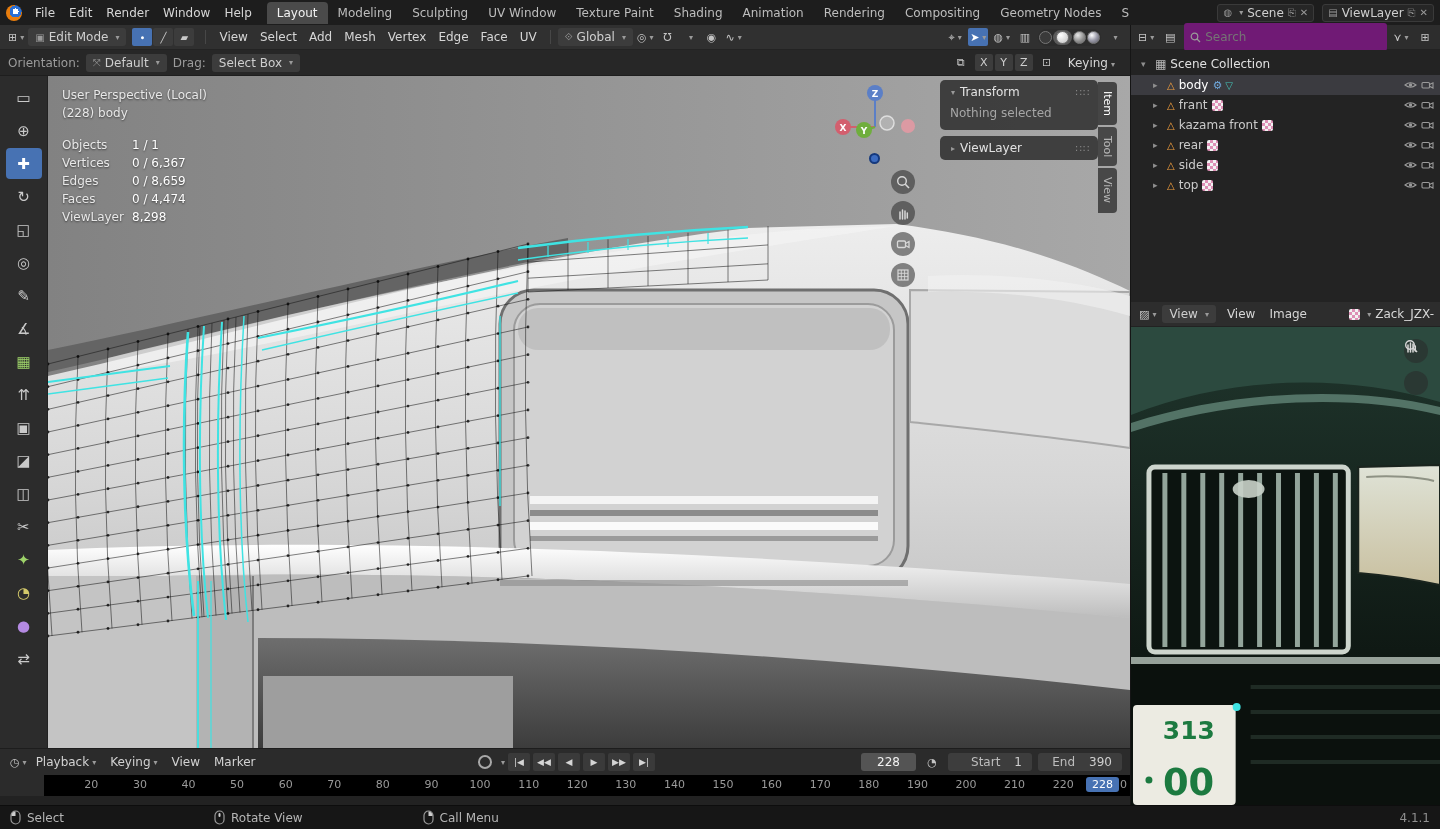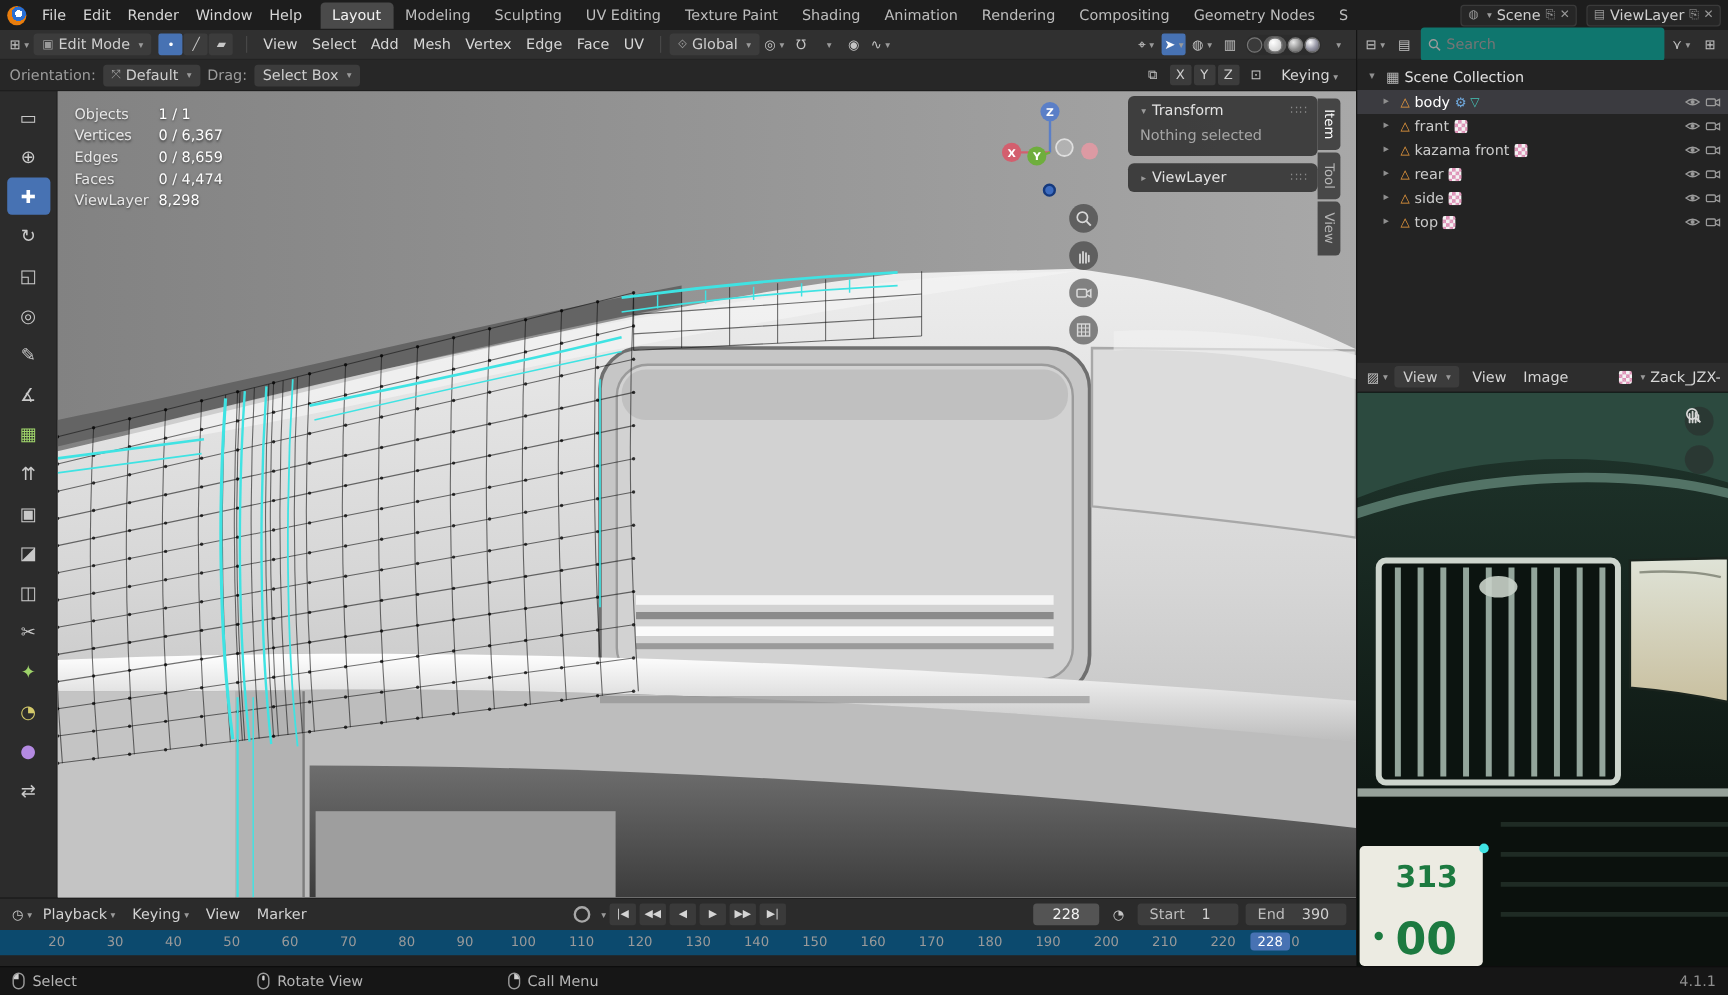--- a/index.html
+++ b/index.html
@@ -73,32 +73,32 @@
 .vtab.active{background:#454545;color:#fff;}
 
 #timeline{flex:0 0 57px;display:flex;flex-direction:column;background:#2b2b2b;border-top:1px solid #1d1d1d;}
 #tl-header{height:26px;display:flex;align-items:center;padding:0 8px;position:relative;flex:0 0 26px;}
 .tmenu{padding:3px 7px;color:#d2d2d2;white-space:nowrap;display:flex;align-items:center;}
 #transport{position:absolute;left:50%;top:0;height:26px;transform:translateX(-50%);display:flex;align-items:center;gap:3px;}
 .tbtn{min-width:22px;height:18px;background:#3a3a3a;border-radius:2px;display:flex;align-items:center;justify-content:center;font-size:9px;color:#d5d5d5;padding:0 3px;white-space:nowrap;}
 .autokey{width:14px;height:14px;border:2px solid #a8a8a8;border-radius:50%;}
 #tl-right{margin-left:auto;display:flex;align-items:center;gap:6px;}
 .frame-field{background:#545454;border-radius:3px;padding:2px 16px;color:#f2f2f2;}
-.range-field{background:#3d3d3d;border-radius:3px;padding:2px 10px;display:flex;gap:14px;min-width:84px;justify-content:flex-start;}
+.range-field{background:#3d3d3d;border-radius:3px;padding:2px 10px;display:flex;gap:14px;min-width:84px;justify-content:flex-end;}
 .range-field .lab{color:#bdbdbd;}
-#tl-ruler{height:21px;background:#0c4a6e;position:relative;display:flex;padding-left:23px;overflow:hidden;flex:0 0 21px;}
+#tl-ruler{height:21px;background:#000000;position:relative;display:flex;padding-left:23px;overflow:hidden;flex:0 0 21px;margin-left:44px;}
 .ruler-cell{width:48.6px;flex:0 0 48.6px;text-align:center;color:#9a9a9a;font-size:11px;line-height:20px;}
 #playhead{position:absolute;left:1042px;top:2px;background:#4772b3;color:#fff;font-size:11px;padding:1px 6px;border-radius:3px;}
 #ruler-partial{position:absolute;left:1076px;top:3px;color:#9a9a9a;font-size:11px;}
 #tl-substrip{flex:1;background:#222;}
 
 #right-stack{width:310px;display:flex;flex-direction:column;border-left:1px solid #151515;min-height:0;}
 #outliner{height:277px;display:flex;flex-direction:column;flex:0 0 277px;}
 #outliner-header{height:25px;background:#2d2d2d;border-bottom:1px solid #222;display:flex;align-items:center;padding:0 5px;gap:4px;flex:0 0 25px;}
-#search-box{flex:1;display:flex;align-items:center;gap:4px;background:#0f766e;border-radius:3px;padding:2px 6px;height:28px;}
+#search-box{flex:1;display:flex;align-items:center;gap:4px;background:#701a75;border-radius:3px;padding:2px 6px;height:28px;}
 #search-box input{flex:1;background:transparent;border:none;outline:none;color:#cfcfcf;font-size:12px;width:60px;}
 #outliner-tree{flex:1;background:#232323;padding:3px 0;overflow:hidden;}
 .orow,.root-row{display:flex;align-items:center;height:20px;padding:0 6px 0 10px;gap:4px;}
 .root-row{height:22px;color:#e0e0e0;}
 .orow{padding-left:22px;color:#cbcbcb;}
 .orow.active{background:#3b3b40;}
 .orow.active .olabel{color:#fff;}
 .disclosure{color:#8f8f8f;font-size:9px;width:10px;}
 .mesh-ic{color:#ef9d3e;font-size:10px;}
 .checker{width:11px;height:11px;border-radius:2px;background-image:linear-gradient(45deg,#dd8fb5 25%,transparent 25%,transparent 75%,#dd8fb5 75%),linear-gradient(45deg,#dd8fb5 25%,#f2f2f2 25%,#f2f2f2 75%,#dd8fb5 75%);background-size:6px 6px;background-position:0 0,3px 3px;}
@@ -133,21 +133,21 @@
         <span class="menu-item">File</span>
         <span class="menu-item">Edit</span>
         <span class="menu-item">Render</span>
         <span class="menu-item">Window</span>
         <span class="menu-item">Help</span>
       </nav>
     <div id="ws-tabs">
         <span class="tab active">Layout</span>
         <span class="tab">Modeling</span>
         <span class="tab">Sculpting</span>
-        <span class="tab">UV Editing</span>
+        <span class="tab">UV Window</span>
         <span class="tab">Texture Paint</span>
         <span class="tab">Shading</span>
         <span class="tab">Animation</span>
         <span class="tab">Rendering</span>
         <span class="tab">Compositing</span>
         <span class="tab">Geometry Nodes</span>
         <span class="tab">S</span>
       </div>
     <div class="tb-widget">
       <span class="mini-ic">◍</span>
@@ -593,20 +593,24 @@
               <path d="M470,172 C560,160 640,154 700,151" stroke-width="2.4"></path>
               <path d="M470,184 C560,171 640,165 700,162" stroke-width="1.4"></path>
               <path d="M500,170 L500,181 M540,166 L540,177 M580,163 L580,174 M620,160 L620,171 M660,157 L660,168" stroke-width="1.2"></path>
               <path d="M150,505 L150,672" stroke-width="1.8"></path>
               <path d="M163,505 L163,672" stroke-width="1.2"></path>
               <path d="M452,240 L452,430" stroke-width="1.4"></path>
             </g>
           </svg>
 
           <div id="vp-stats">
+            <div class="title">
+              <div>User Perspective (Local)</div>
+              <div>(228) body</div>
+            </div>
             <div>
                 <div class="srow">
                 <span class="slabel">Objects</span>
                 <span class="sval">1 / 1</span>
               </div>
                 <div class="srow">
                 <span class="slabel">Vertices</span>
                 <span class="sval">0 / 6,367</span>
               </div>
                 <div class="srow">

